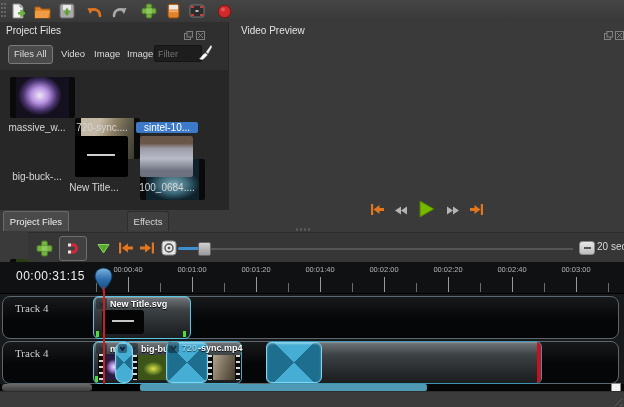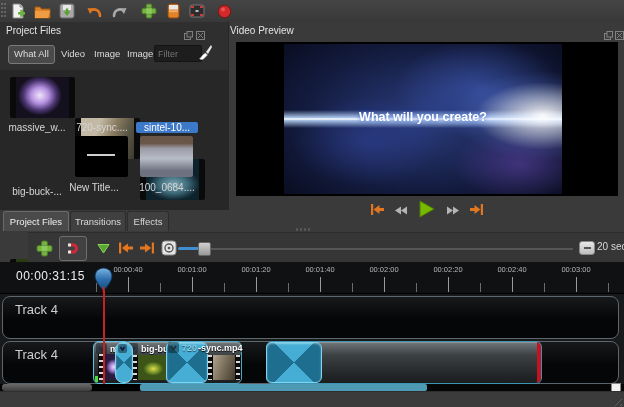--- a/index.html
+++ b/index.html
@@ -57,21 +57,21 @@
   #zoom-label{left:569px;top:8px;font-size:10px;color:#d8d8d8;}
   
   #timeline{left:0;top:262px;width:624px;height:129px;background:#17191b;}
   #ruler{left:0;top:0;width:624px;height:31px;background:#101113;border-bottom:1px solid #000;}
   #timestamp{left:16px;top:7px;font-size:12px;color:#f0f0f0;letter-spacing:.5px;}
   .rlabel{top:3px;width:60px;text-align:center;font-size:7.5px;color:#b8b8b8;}
   #ticks-minor{left:96px;top:21px;width:528px;height:9px;background:repeating-linear-gradient(to right,#6b6b6b 0 1px,transparent 1px 32px);}
   #ticks-major{left:128px;top:15px;width:496px;height:15px;background:repeating-linear-gradient(to right,#9a9a9a 0 1px,transparent 1px 64px);}
   
   .track-box{left:2px;width:615px;height:41px;border:1px solid #5d666c;border-radius:8px;background:linear-gradient(#17191b,#050607 55%);}
-  .track-name{left:12px;top:5px;font-size:13px;color:#cfcfcf;}
+  .track-name{left:12px;top:5px;font-size:11px;color:#cfcfcf;font-family:Liberation Serif, serif;}
   .clip{position:absolute;height:41px;border:1px solid #58c4e4;border-radius:6px;
         background:linear-gradient(#70767a,#3c4144 32%,#232628 80%,#1b1d1f);box-shadow:inset 0 1px 1px rgba(255,255,255,.25);overflow:hidden;}
   .clip-head{position:absolute;left:2px;top:1px;display:flex;align-items:center;gap:3px;white-space:nowrap;}
   .clip-title{font-size:9px;font-weight:bold;color:#fff;text-shadow:0 1px 1px #000;}
   .clip-title.faded{color:#bfe6f2;opacity:.55;}
   .chev{width:11px;height:11px;border-radius:2px;background:rgba(10,20,26,.45);display:flex;align-items:center;justify-content:center;flex:0 0 auto;}
   .trans{position:absolute;height:39px;border:1px solid #7fd4ef;border-radius:6px;
         background:conic-gradient(from 45deg at 50% 50%, #1e6e90 0 90deg, #46aed4 90deg 180deg, #1e6e90 180deg 270deg, #46aed4 270deg 360deg);box-shadow:inset 0 1px 2px rgba(255,255,255,.4);}
   .gmark{position:absolute;width:3px;height:6px;background:#4fdc3a;}
   .mini{position:absolute;background:#111;}
@@ -165,21 +165,21 @@
         </svg>
     </div>
     <div class="abs win-ctl" style="left:196px;top:4px">
       <svg width="9" height="9">
           <rect x="0.5" y="0.5" width="8" height="8" fill="none" stroke="#999"></rect>
           <path d="M2 2 L7 7 M7 2 L2 7" stroke="#999"></path>
         </svg>
     </div>
 
     <div id="filter-row" class="abs">
-      <div class="abs flt-btn active" style="left:8px;top:3px">What All</div>
+      <div class="abs flt-btn active" style="left:8px;top:3px">Files All</div>
       <div class="abs flt-btn" style="left:56px;top:3px">Video</div>
       <div class="abs flt-btn" style="left:89px;top:3px">Image</div>
       <div class="abs flt-btn" style="left:122px;top:3px">Image</div>
       <input id="filter-input" class="abs" placeholder="Filter" style="">
       <div class="abs" style="left:198px;top:2px">
         <svg width="15" height="17">
             <path d="M13 1 L8 8 L10 10 L14 3 Z" fill="#e8e8e8"></path>
             <path d="M7.5 9 L9.5 11 L5.5 15 C4 16 2 15.5 1.5 14.5 C3.5 14 3 11.5 7.5 9 Z" fill="#fff" stroke="#aaa" stroke-width=".5"></path>
           </svg>
       </div>
@@ -202,44 +202,39 @@
 
       <div class="abs thumb film" style="left:10px;top:66px">
         <div class="timg" style="background:radial-gradient(18px 12px at 45% 55%,#e8d84a,#88a030 45%,#46601c 80%,#2a3c12)"></div>
       </div>
       <div class="abs thumb" style="left:75px;top:66px;background:#000">
         <div class="abs" style="left:12px;top:18px;width:28px;height:2px;background:#cfcfcf"></div>
       </div>
       <div class="abs thumb" style="left:140px;top:66px">
         <div class="timg" style="background:linear-gradient(#6a5648 18%,#9a9aa4 30%,#b8bcc8 55%,#6e7280 85%)"></div>
       </div>
-      <div class="abs tlabel" style="left:6px;top:116px">big-buck-...</div>
+      <div class="abs tlabel" style="left:6px;top:101px">big-buck-...</div>
       <div class="abs tlabel" style="left:63px;top:112px">New Title...</div>
       <div class="abs tlabel" style="left:136px;top:112px">100_0684....</div>
     </div>
   </div>
 
   <div id="preview-panel" class="abs">
-    <div class="abs panel-title" style="left:1px;top:3px">Video Preview</div>
+    <div class="abs panel-title" style="left:12px;top:3px">Video Preview</div>
     <div class="abs win-ctl" style="left:375px;top:4px">
       <svg width="9" height="9">
           <rect x="0.5" y="2.5" width="6" height="6" fill="none" stroke="#999"></rect>
           <rect x="3" y="0.5" width="5.5" height="5.5" fill="#3a3a3a" stroke="#999"></rect>
         </svg>
     </div>
     <div class="abs win-ctl" style="left:386px;top:4px">
       <svg width="9" height="9">
           <rect x="0.5" y="0.5" width="8" height="8" fill="none" stroke="#999"></rect>
           <path d="M2 2 L7 7 M7 2 L2 7" stroke="#999"></path>
         </svg>
-    </div>
-    <div id="preview-screen" class="abs">
-      <div id="preview-img" class="abs">
-        <div id="preview-text" class="abs">What will you create?</div>
-      </div>
     </div>
     <div id="transport" class="abs">
       <span><svg width="15" height="13">
             <rect x="1" y="1" width="2.2" height="11" fill="#e0761f"></rect>
             <path d="M3.5 6.5 L9.5 2 V5 H14 V8 H9.5 V11 Z" fill="#e0761f"></path>
           </svg></span>
       <span><svg width="15" height="11">
             <path d="M7 5.5 L13 1.5 V9.5 Z M1 5.5 L7 1.5 V9.5 Z" fill="#b4b4b4"></path>
           </svg></span>
       <span><svg width="18" height="18">
@@ -251,21 +246,20 @@
       <span><svg width="15" height="13">
             <rect x="11.8" y="1" width="2.2" height="11" fill="#e0761f"></rect>
             <path d="M11.5 6.5 L5.5 2 V5 H1 V8 H5.5 V11 Z" fill="#e0761f"></path>
           </svg></span>
     </div>
   </div>
 
   <div class="abs splitter-dots" style="left:296px;top:228px"></div>
 
   <div class="abs tab active" style="left:3px;width:64px">Project Files</div>
-  <div class="abs tab" style="left:70px;width:54px">Transitions</div>
   <div class="abs tab" style="left:127px;width:40px">Effects</div>
 
   <div id="tl-toolbar" class="abs">
     <div class="abs tlbtn" style="left:6px">
       <svg width="17" height="17">
           <rect x="5.6" y="1" width="5.8" height="15" rx="1.5" fill="#76b343" stroke="#4c7a26"></rect>
           <rect x="1" y="5.6" width="15" height="5.8" rx="1.5" fill="#76b343" stroke="#4c7a26"></rect>
           <rect x="5.6" y="5.6" width="5.8" height="5.8" fill="#8bc95a"></rect>
         </svg>
     </div>
@@ -320,20 +314,35 @@
       <div class="abs rlabel" style="left:290px">00:01:40</div>
       <div class="abs rlabel" style="left:354px">00:02:00</div>
       <div class="abs rlabel" style="left:418px">00:02:20</div>
       <div class="abs rlabel" style="left:482px">00:02:40</div>
       <div class="abs rlabel" style="left:546px">00:03:00</div>
     </div>
 
     <div class="abs track-box" style="top:34px">
       <div class="abs track-name">Track 4</div>
     </div>
+    <div class="abs clip" style="left:93px;top:34px;width:96px">
+      <div class="clip-head">
+        <span class="chev">
+            <svg width="9" height="9">
+              <path d="M2 3 L4.5 6.5 L7 3" fill="none" stroke="#1d2f38" stroke-width="1.6"></path>
+            </svg>
+          </span>
+        <span class="clip-title">New Title.svg</span>
+      </div>
+      <div class="mini" style="left:8px;top:13px;width:42px;height:24px;border-radius:3px;background:#050505">
+        <div class="abs" style="left:10px;top:10px;width:22px;height:2px;background:#c8c8c8"></div>
+      </div>
+      <div class="gmark" style="left:2px;bottom:1px"></div>
+      <div class="gmark" style="right:4px;bottom:1px"></div>
+    </div>
 
     <div class="abs track-box" style="top:79px">
       <div class="abs track-name">Track 4</div>
     </div>
 
     <div class="abs clip" style="left:93px;top:79px;width:35px">
       <div class="clip-head">
         <span class="chev">
             <svg width="9" height="9">
               <path d="M2 3 L4.5 6.5 L7 3" fill="none" stroke="#1d2f38" stroke-width="1.6"></path>

